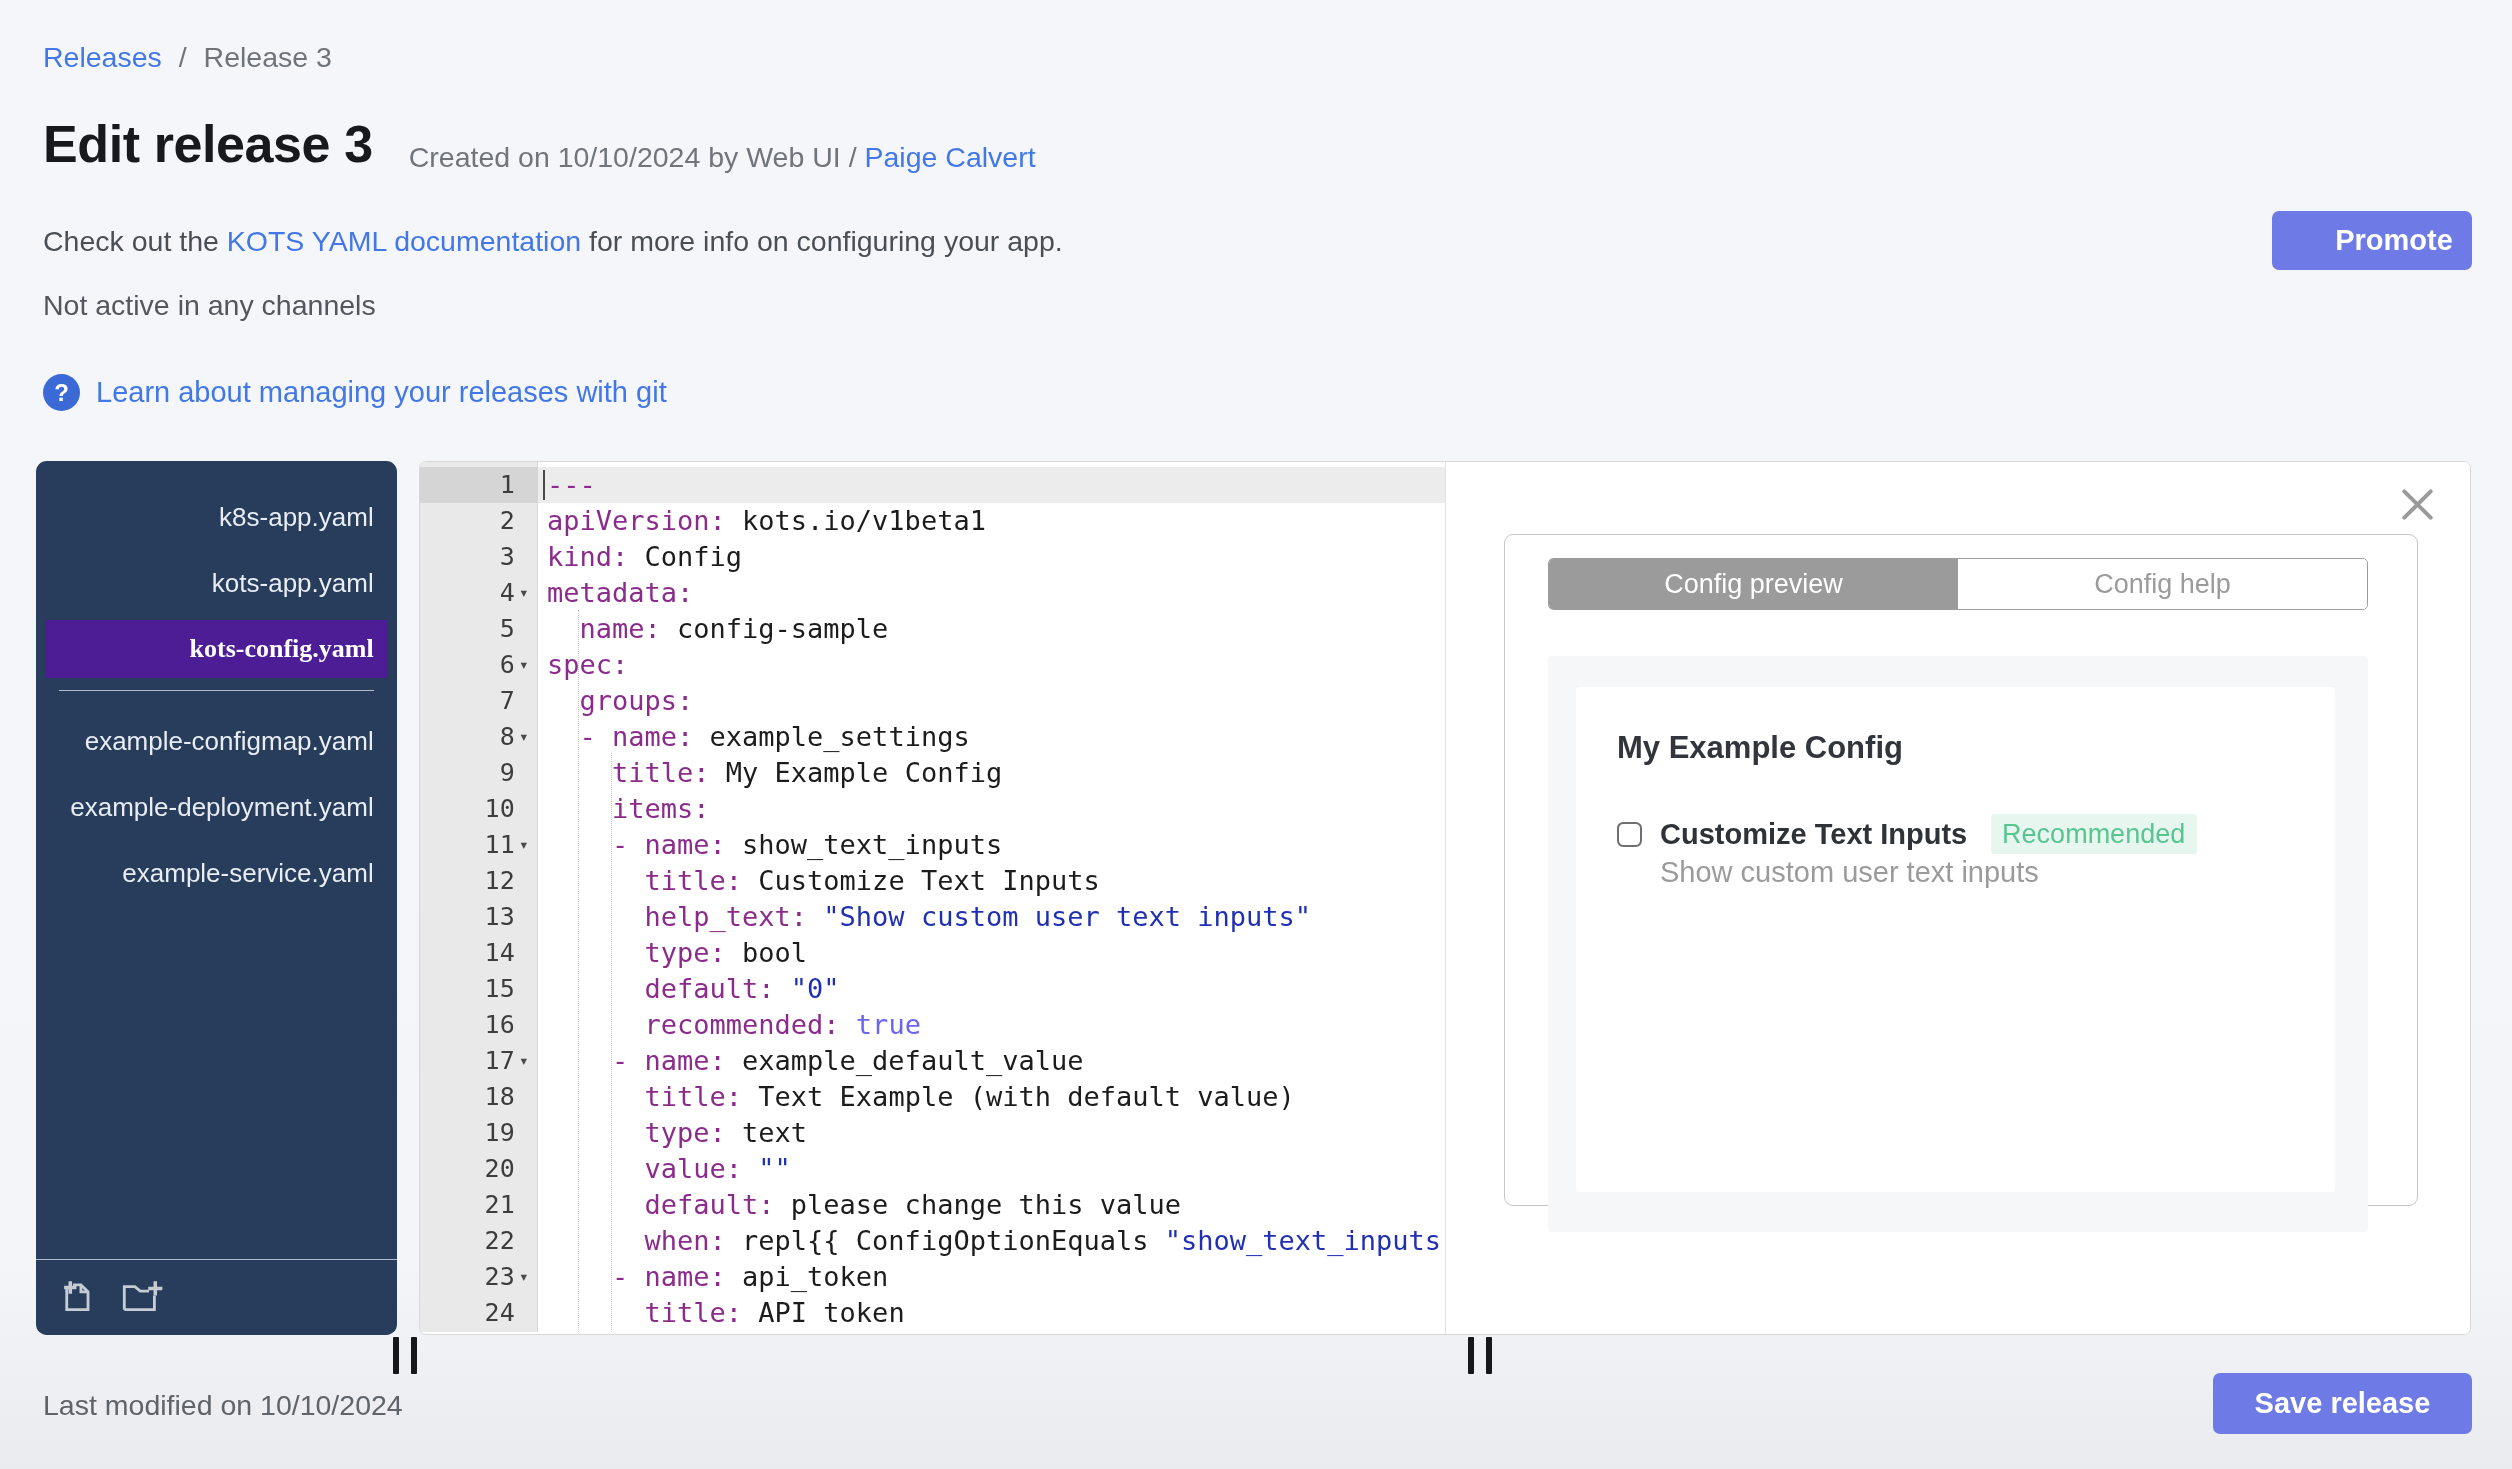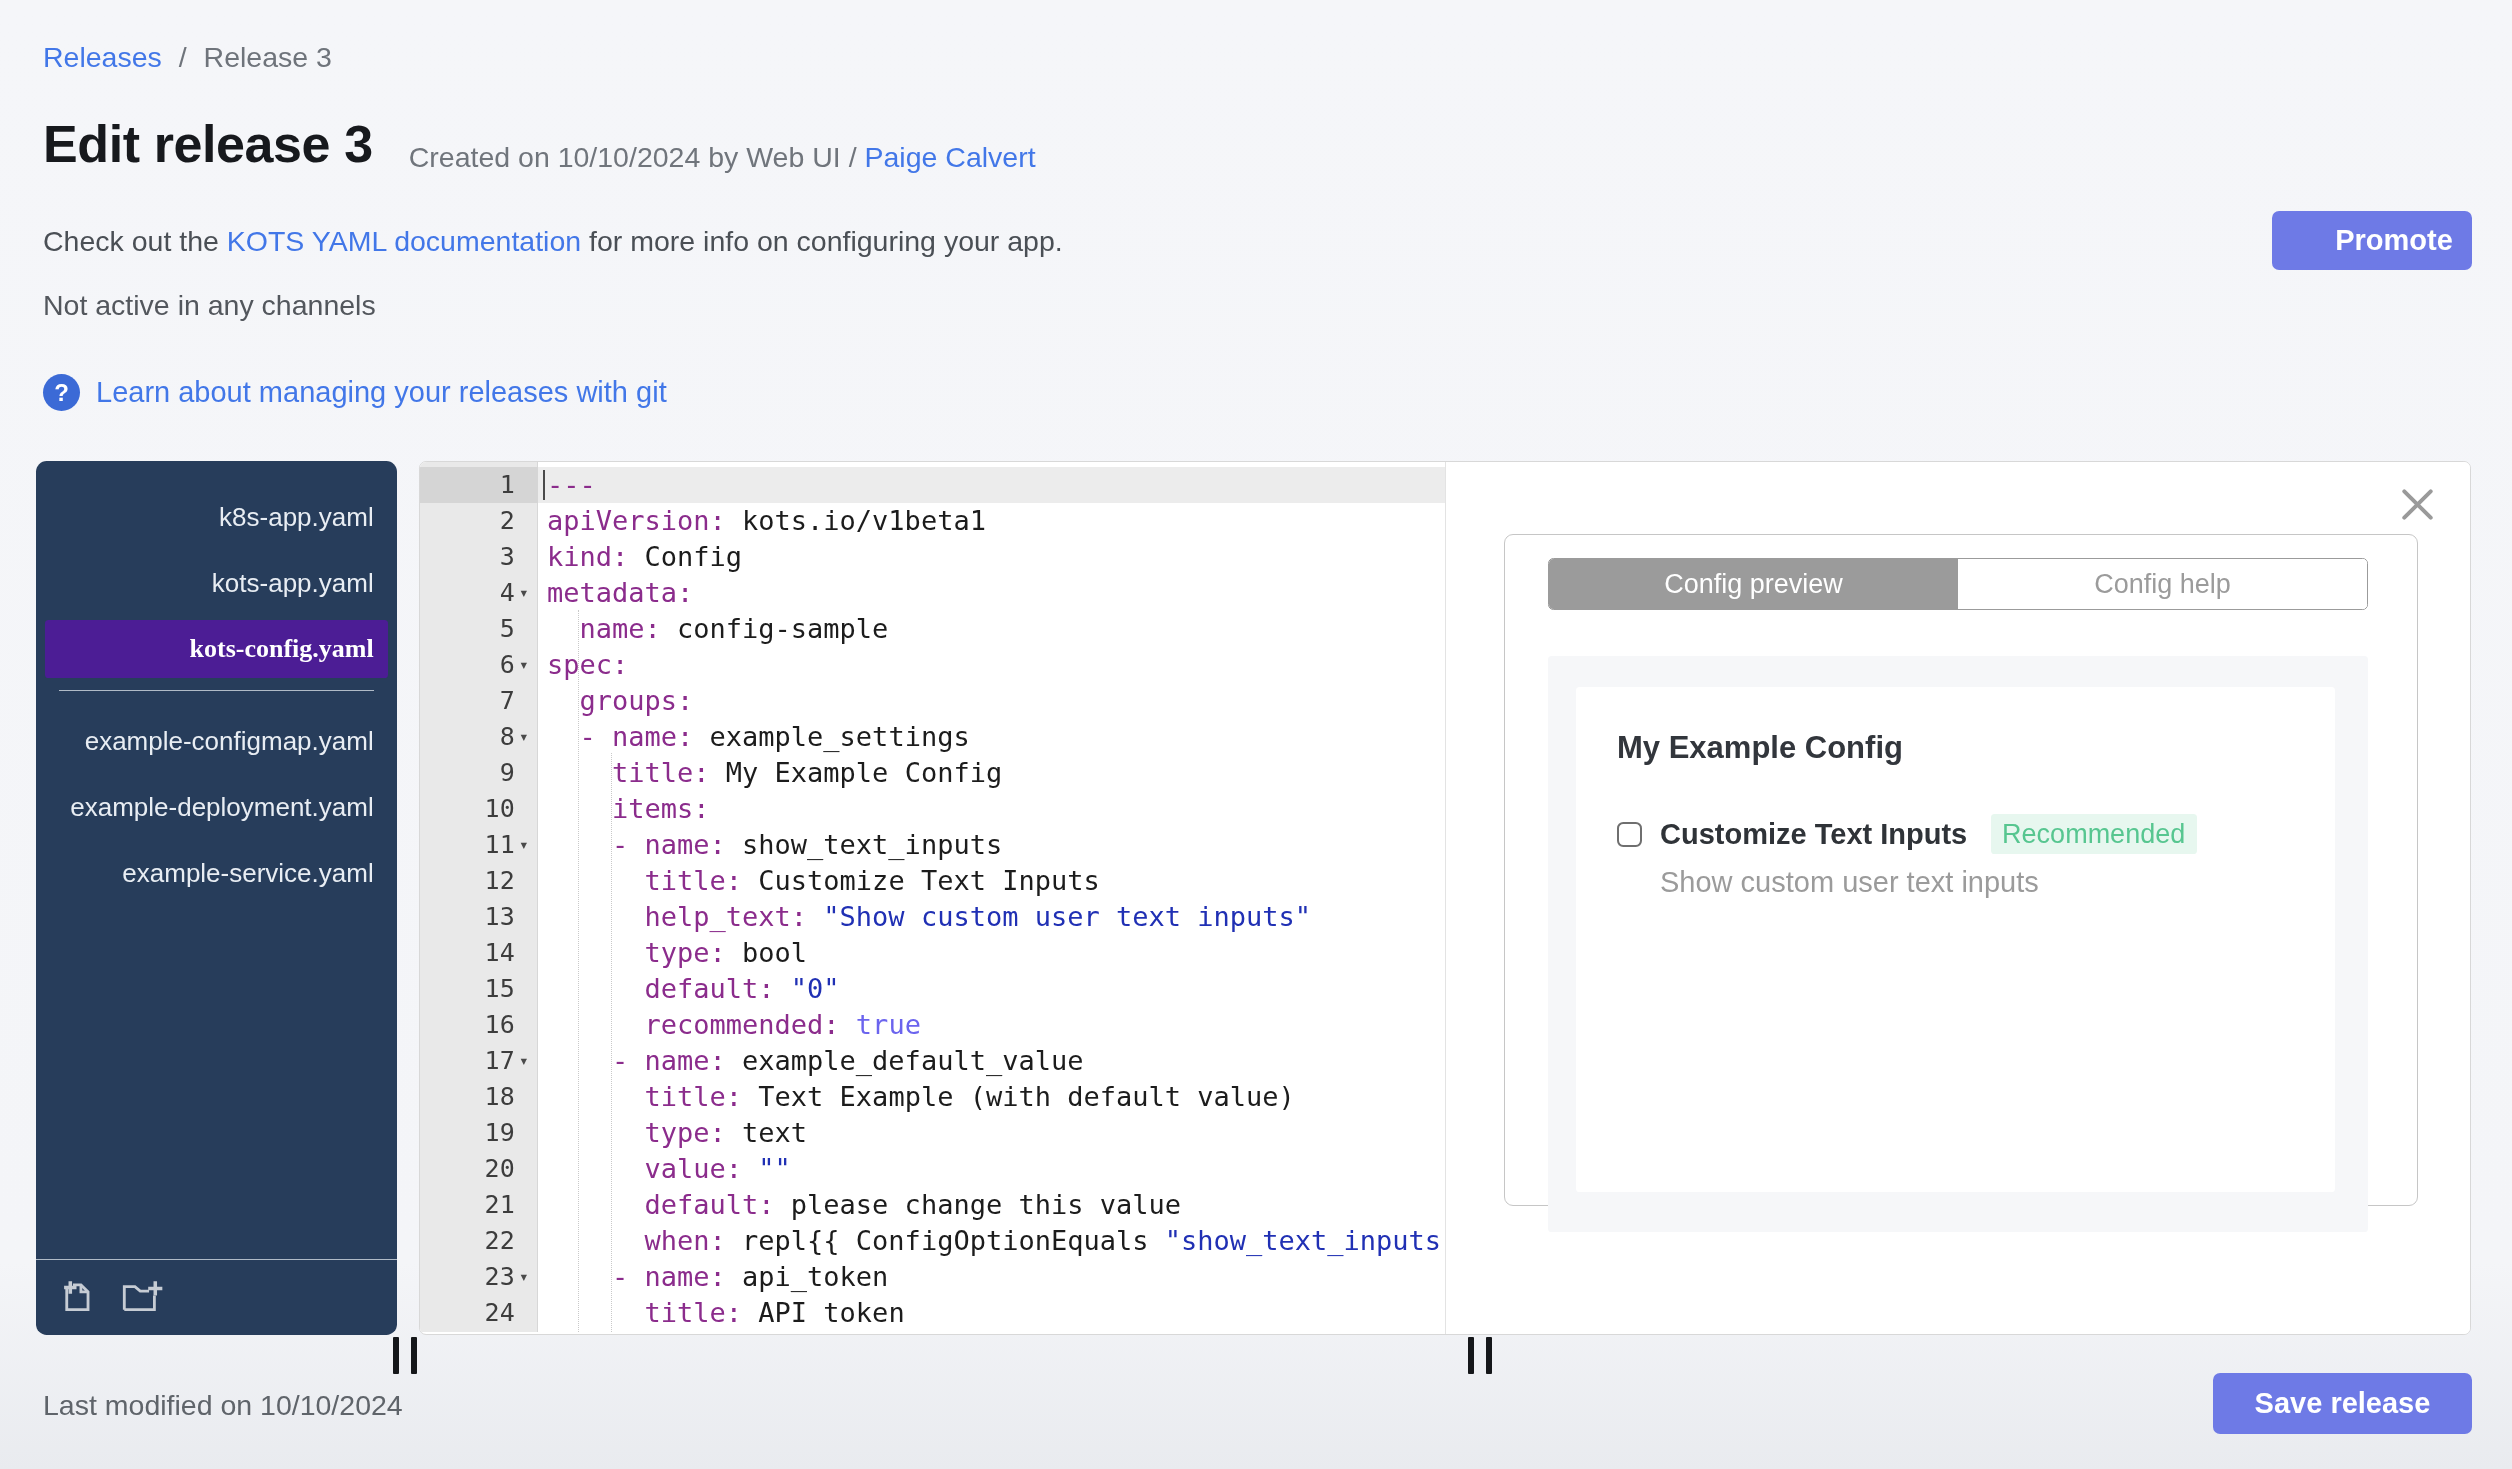--- a/index.html
+++ b/index.html
@@ -94,21 +94,21 @@
     background:#f6f7f9; border-radius:3.6px; }
   .config-card { position:absolute; left:28px; top:31px; width:759px; height:505px;
     background:#ffffff; border-radius:3.6px; padding:43px 41px; }
   .config-card h2 { font-size:31px; font-weight:700; color:#32363c; }
   .item-row { display:flex; align-items:center; gap:18px; margin-top:48px; }
   .checkbox { width:25px; height:25px; border:2.2px solid #6f6f6f; border-radius:6.2px;
     background:#fff; cursor:pointer; flex:0 0 auto; }
   .item-label { font-size:29px; font-weight:700; color:#2f3338; }
   .badge { font-size:27px; color:#57c690; background:#e7f7ef; border-radius:3.6px;
     padding:4.5px 11.6px; margin-left:5.3px; }
-  .item-help { font-size:29px; color:#9b9b9b; margin:12px 0 0 43px; }
+  .item-help { font-size:29px; color:#9b9b9b; margin:2px 0 0 43px; }
 
   
   .footer-text { position:absolute; left:43px; top:1389px; font-size:28.5px; color:#5f646a;text-align:right; }
   .save-btn { position:absolute; left:2213px; top:1373px; width:259px; height:61px;
     background:#6e7ae6; border:none; border-radius:7.1px; color:#fff; font-size:29px; font-weight:700;
     font-family:"Liberation Sans",sans-serif; cursor:pointer; }
 </style>
 </head>
 <body>
 

